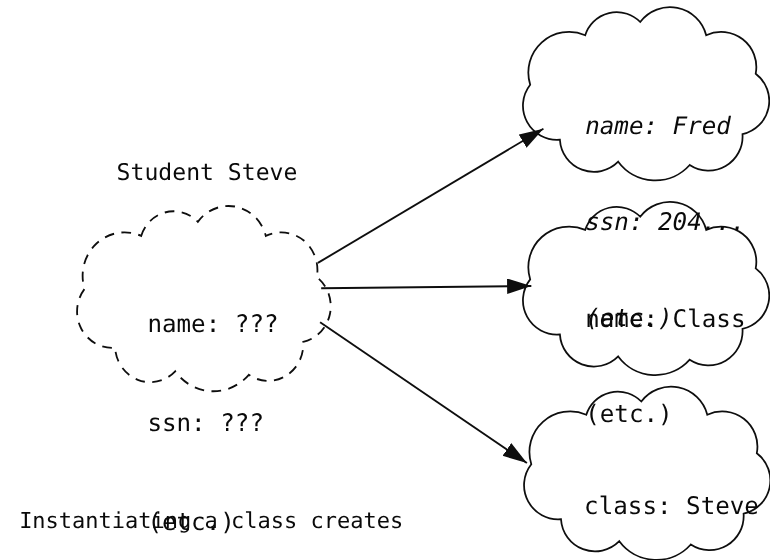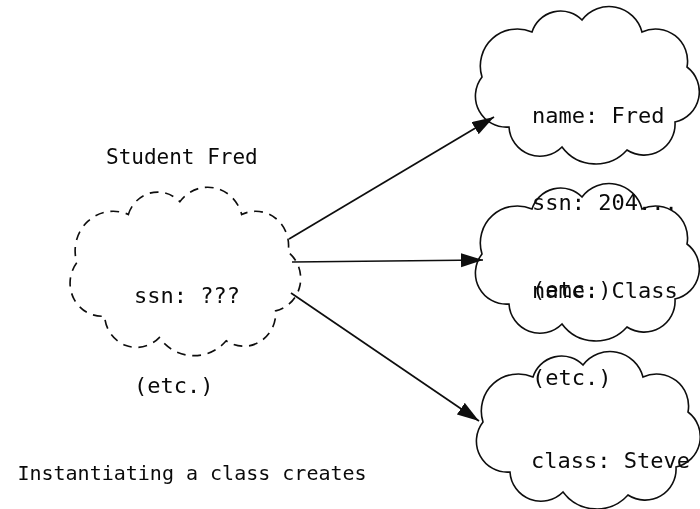--- a/index.html
+++ b/index.html
@@ -64,28 +64,29 @@
 
     <use href="#cloudShape" class="cloud-outline" transform="translate(587,82)"></use>
     <use href="#cloudShape" class="cloud-outline" transform="translate(587,259)"></use>
     <use href="#cloudShape" class="cloud-outline" transform="translate(588,427)"></use>
 
     <line class="arrow-line" x1="289" y1="239" x2="494" y2="117" marker-end="url(#arrowHead)"></line>
     <line class="arrow-line" x1="292" y1="262" x2="483" y2="260" marker-end="url(#arrowHead)"></line>
     <line class="arrow-line" x1="291" y1="293" x2="479" y2="421" marker-end="url(#arrowHead)"></line>
   </svg>
 
-  <div class="diagram-title">Student Fred</div>
+  <div class="diagram-title">Student Steve</div>
 
   <div class="cloud-text class-attrs" style="left:134px; top:221px;">
+    <div>name: ???</div>
     <div>ssn: ???</div>
     <div>(etc.)</div>
   </div>
 
-  <div class="cloud-text" style="left:532px; top:43px;">
+  <div class="cloud-text" style="left:532px; top:43px;font-style:italic;">
     <div>name: Fred</div>
     <div>ssn: 204...</div>
     <div>(etc.)</div>
   </div>
 
   <div class="cloud-text" style="left:532px; top:218px;">
     <div>name: Class</div>
     <div>(etc.)</div>
   </div>
 

